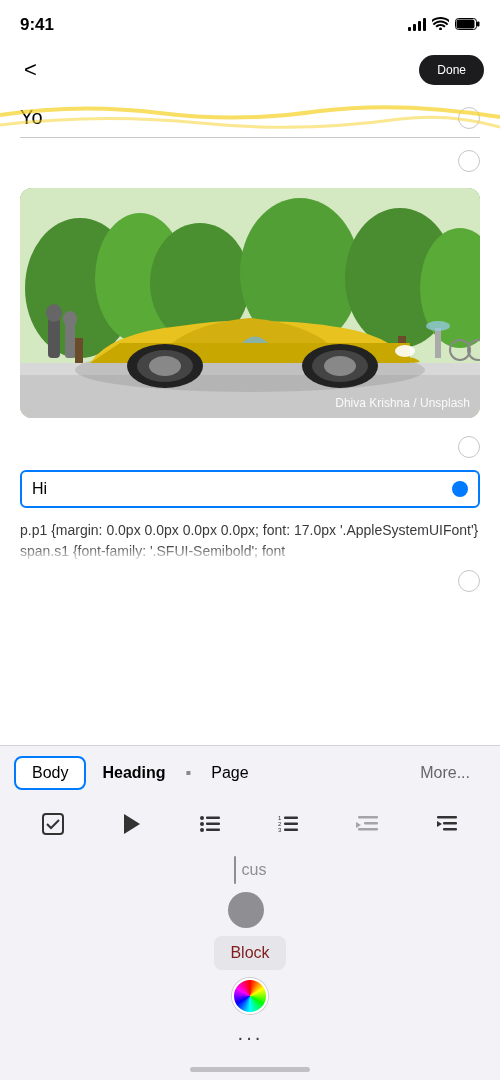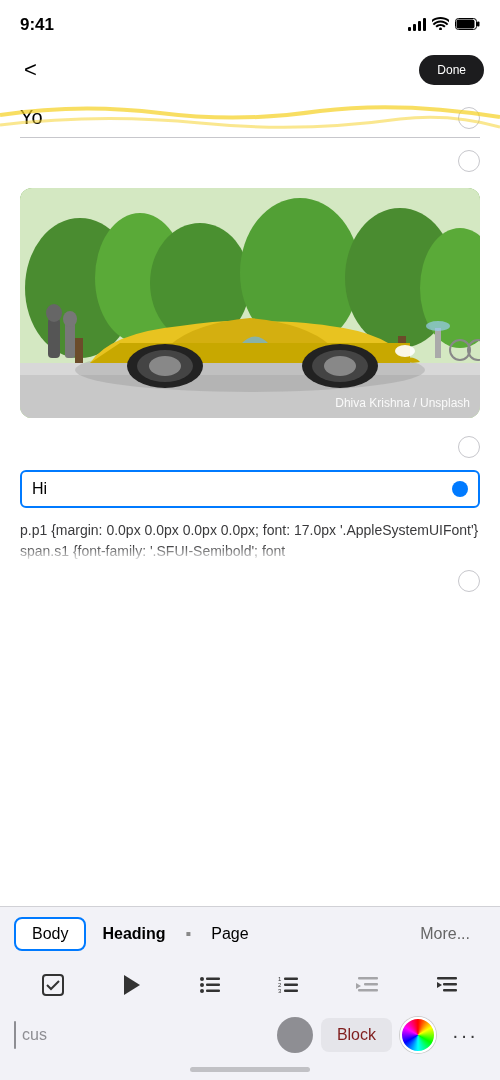--- a/index.html
+++ b/index.html
@@ -244,20 +244,21 @@
       color: #3a3a3c;
       border-radius: 6px;
     }
 
     
     .actions-row {
       display: flex;
       align-items: center;
       padding: 6px 14px 8px 14px;
       gap: 8px;
+      flex-direction: column;
     }
     .text-cursor-area {
       display: flex;
       align-items: center;
       gap: 6px;
       flex: 1;
       position: relative;
     }
     .cursor-line {
       width: 2px;

